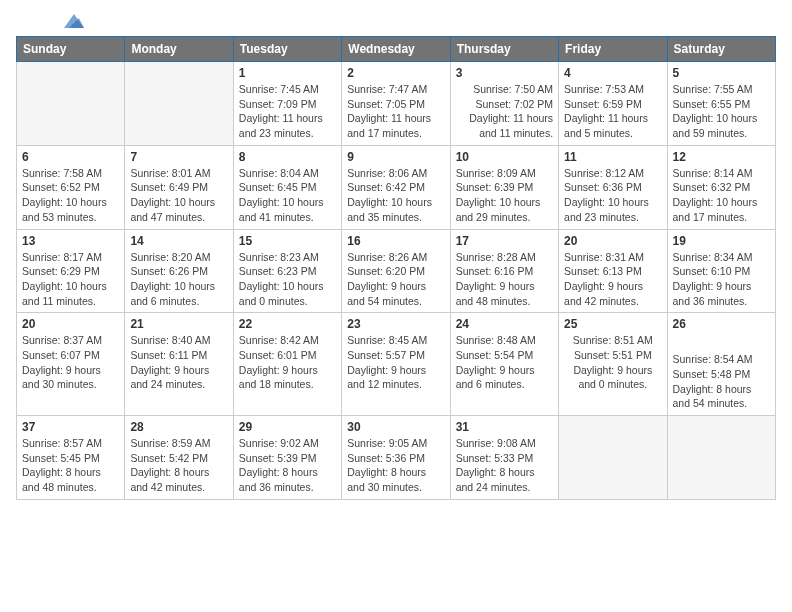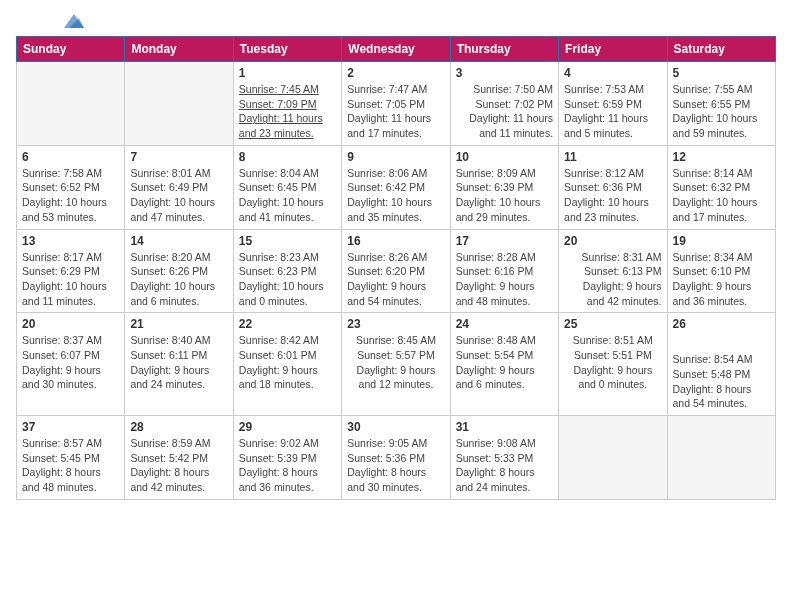--- a/index.html
+++ b/index.html
@@ -45,21 +45,21 @@
     .subtitle {
       font-size: 15px;
       color: #555;
     }
     .calendar {
       width: 100%;
       border-collapse: collapse;
       font-size: 11px;
     }
     .calendar th {
-      background: #be185d;
+      background: #737373;
       color: #fff;
       text-align: left;
       padding: 5px 6px;
       font-size: 12px;
       font-weight: bold;
       border: 1px solid #2a6faa;
     }
     .calendar td {
       border: 1px solid #ccc;
       vertical-align: top;
@@ -115,21 +115,21 @@
         <th>Friday</th>
         <th>Saturday</th>
       </tr>
   </thead>
   <tbody id="calendar-body">
   <tr>
         <td class="empty"></td>
         <td class="empty"></td>
         <td>
           <div class="day-num">1</div>
-          <div class="day-info" style="white-space: pre-line; text-decoration: underline;">Sunrise: 7:45 AM
+          <div class="day-info" style="white-space: pre-line;">Sunrise: 7:45 AM
 Sunset: 7:09 PM
 Daylight: 11 hours and 23 minutes.</div>
         </td>
         <td>
           <div class="day-num">2</div>
           <div class="day-info" style="white-space: pre-line;">Sunrise: 7:47 AM
 Sunset: 7:05 PM
 Daylight: 11 hours and 17 minutes.</div>
         </td>
         <td>
@@ -221,21 +221,21 @@
 Daylight: 9 hours and 54 minutes.</div>
         </td>
         <td>
           <div class="day-num">17</div>
           <div class="day-info" style="white-space: pre-line;">Sunrise: 8:28 AM
 Sunset: 6:16 PM
 Daylight: 9 hours and 48 minutes.</div>
         </td>
         <td>
           <div class="day-num">20</div>
-          <div class="day-info" style="white-space: pre-line; text-align: right;">Sunrise: 8:31 AM
+          <div class="day-info" style="white-space: pre-line;">Sunrise: 8:31 AM
 Sunset: 6:13 PM
 Daylight: 9 hours and 42 minutes.</div>
         </td>
         <td>
           <div class="day-num">19</div>
           <div class="day-info" style="white-space: pre-line;">Sunrise: 8:34 AM
 Sunset: 6:10 PM
 Daylight: 9 hours and 36 minutes.</div>
         </td>
       </tr>
@@ -253,21 +253,21 @@
 Daylight: 9 hours and 24 minutes.</div>
         </td>
         <td>
           <div class="day-num">22</div>
           <div class="day-info" style="white-space: pre-line;">Sunrise: 8:42 AM
 Sunset: 6:01 PM
 Daylight: 9 hours and 18 minutes.</div>
         </td>
         <td>
           <div class="day-num">23</div>
-          <div class="day-info" style="white-space: pre-line; text-align: center;">Sunrise: 8:45 AM
+          <div class="day-info" style="white-space: pre-line;">Sunrise: 8:45 AM
 Sunset: 5:57 PM
 Daylight: 9 hours and 12 minutes.</div>
         </td>
         <td>
           <div class="day-num">24</div>
           <div class="day-info" style="white-space: pre-line;">Sunrise: 8:48 AM
 Sunset: 5:54 PM
 Daylight: 9 hours and 6 minutes.</div>
         </td>
         <td>

